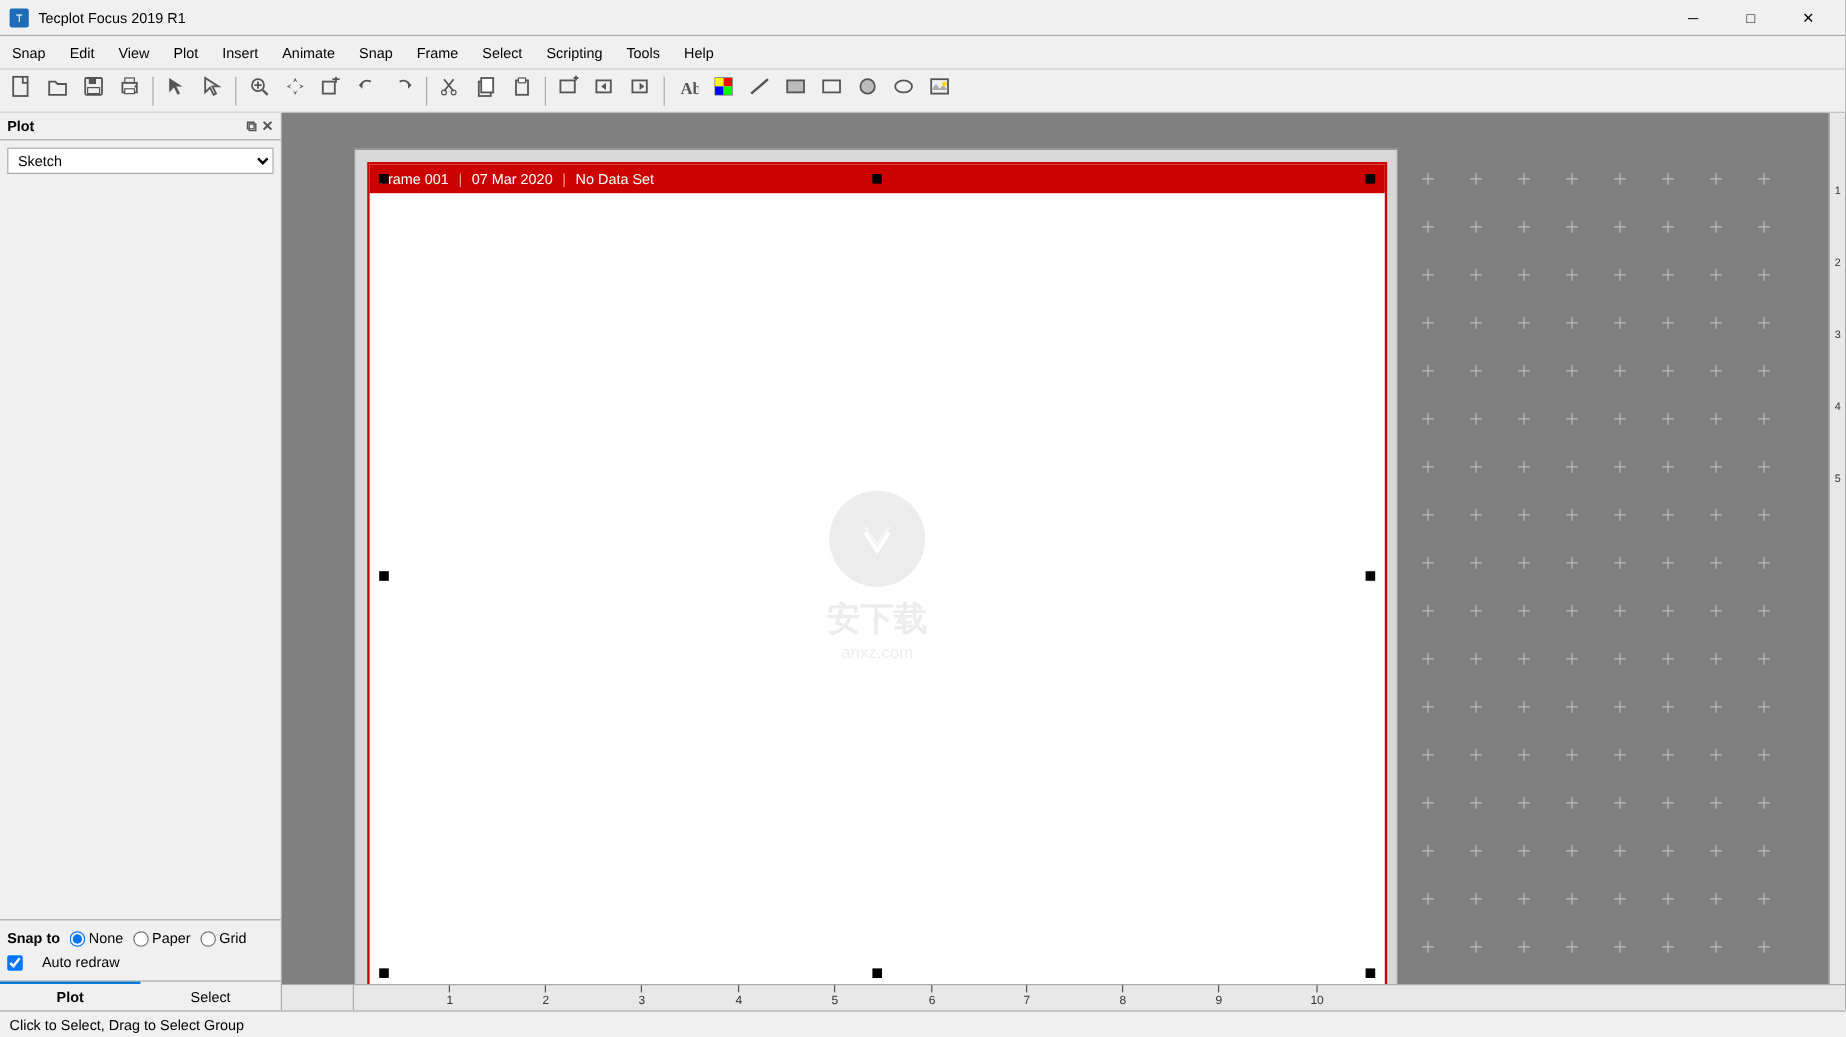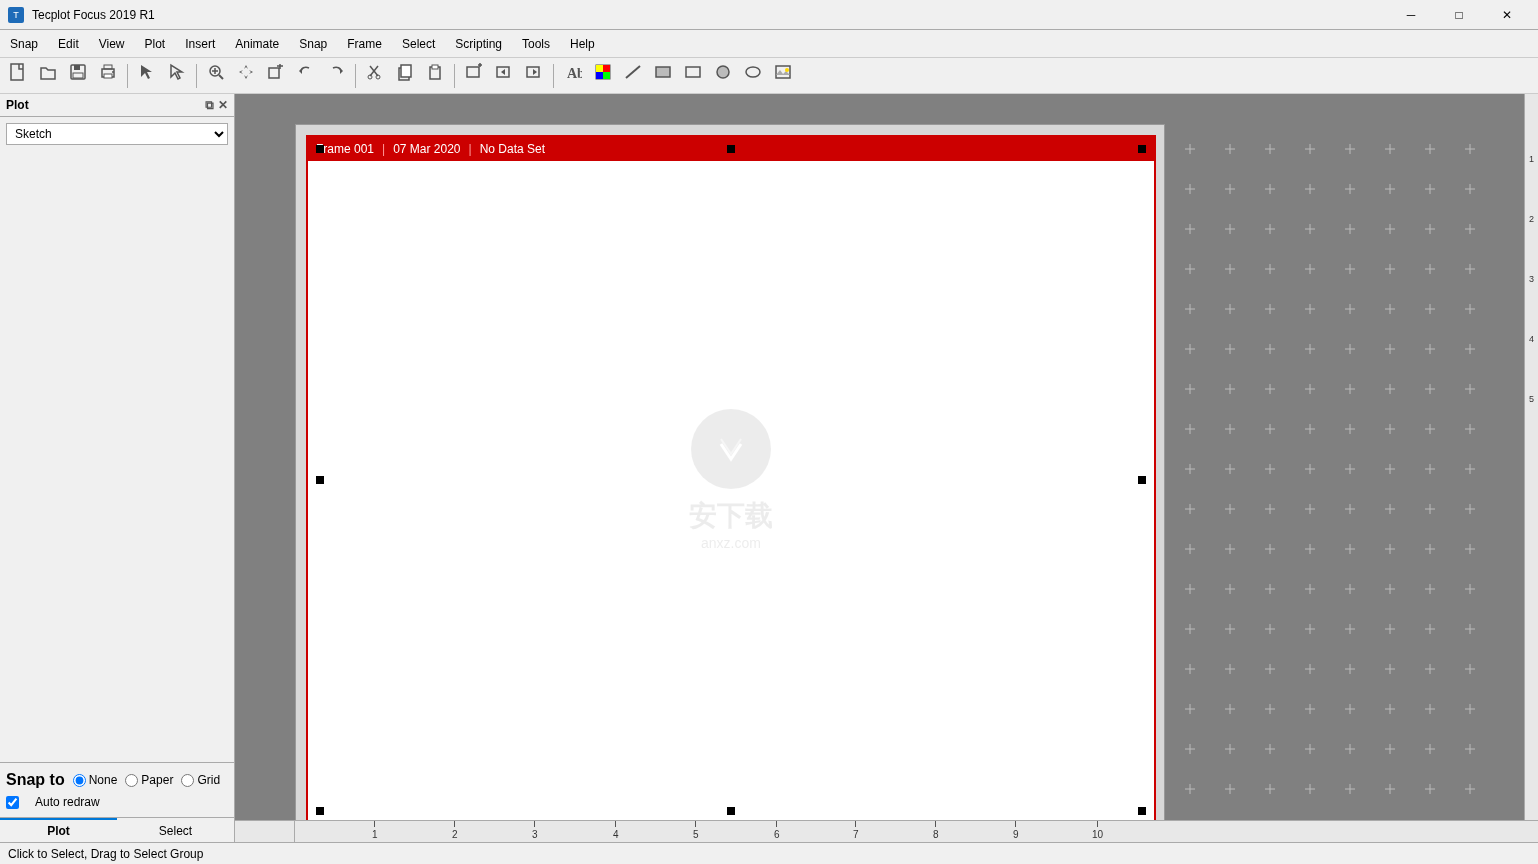--- a/index.html
+++ b/index.html
@@ -96,21 +96,21 @@
       background: white;
       padding: 0 4px;
     }
 
     #sidebar-bottom {
       margin-top: auto;
       border-top: 1px solid #aaa;
       padding: 8px 6px;
     }
     .snap-row { display: flex; align-items: center; gap: 8px; margin-bottom: 6px; }
-    .snap-label { font-size: 16px; font-weight: bold; }
+    .snap-label { font-size: 12px; font-weight: bold; }
     .radio-item { display: flex; align-items: center; gap: 3px; font-size: 12px; cursor: pointer; }
     .radio-item input[type="radio"] { margin: 0; }
     #redraw-btn {
       width: 100%;
       height: 26px;
       background: #e0e0e0;
       border: 1px solid #aaa;
       border-radius: 2px;
       font-size: 12px;
       cursor: pointer;

